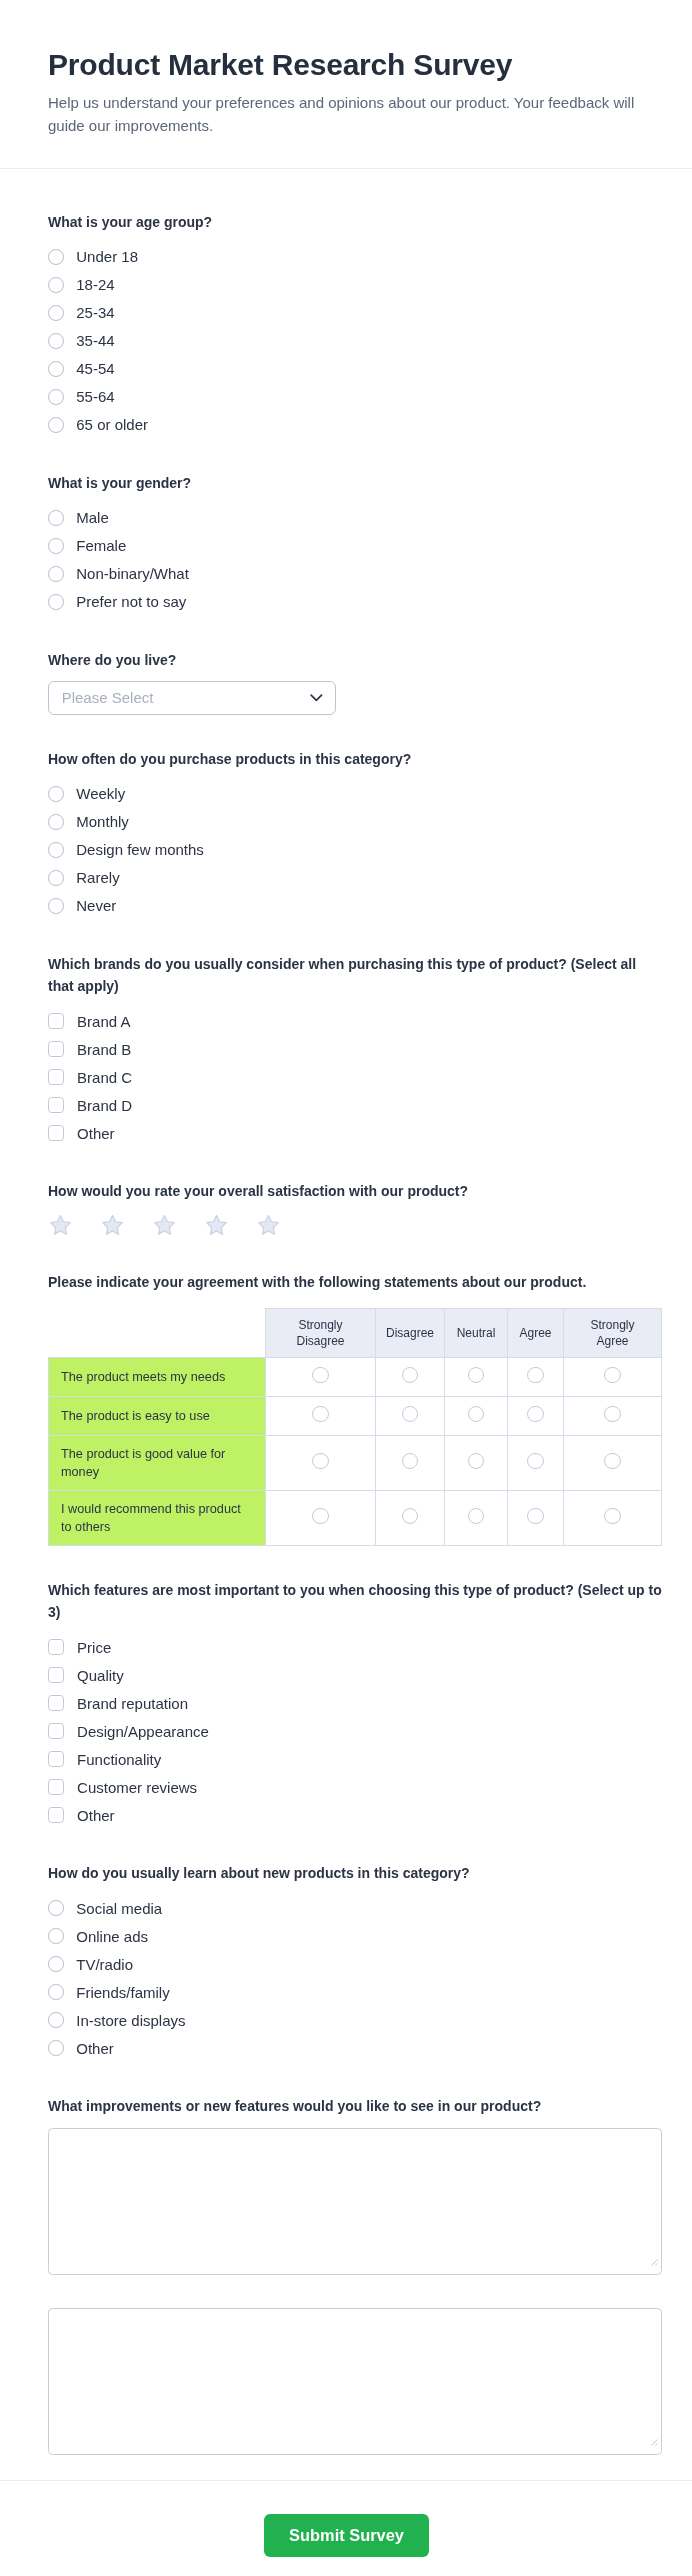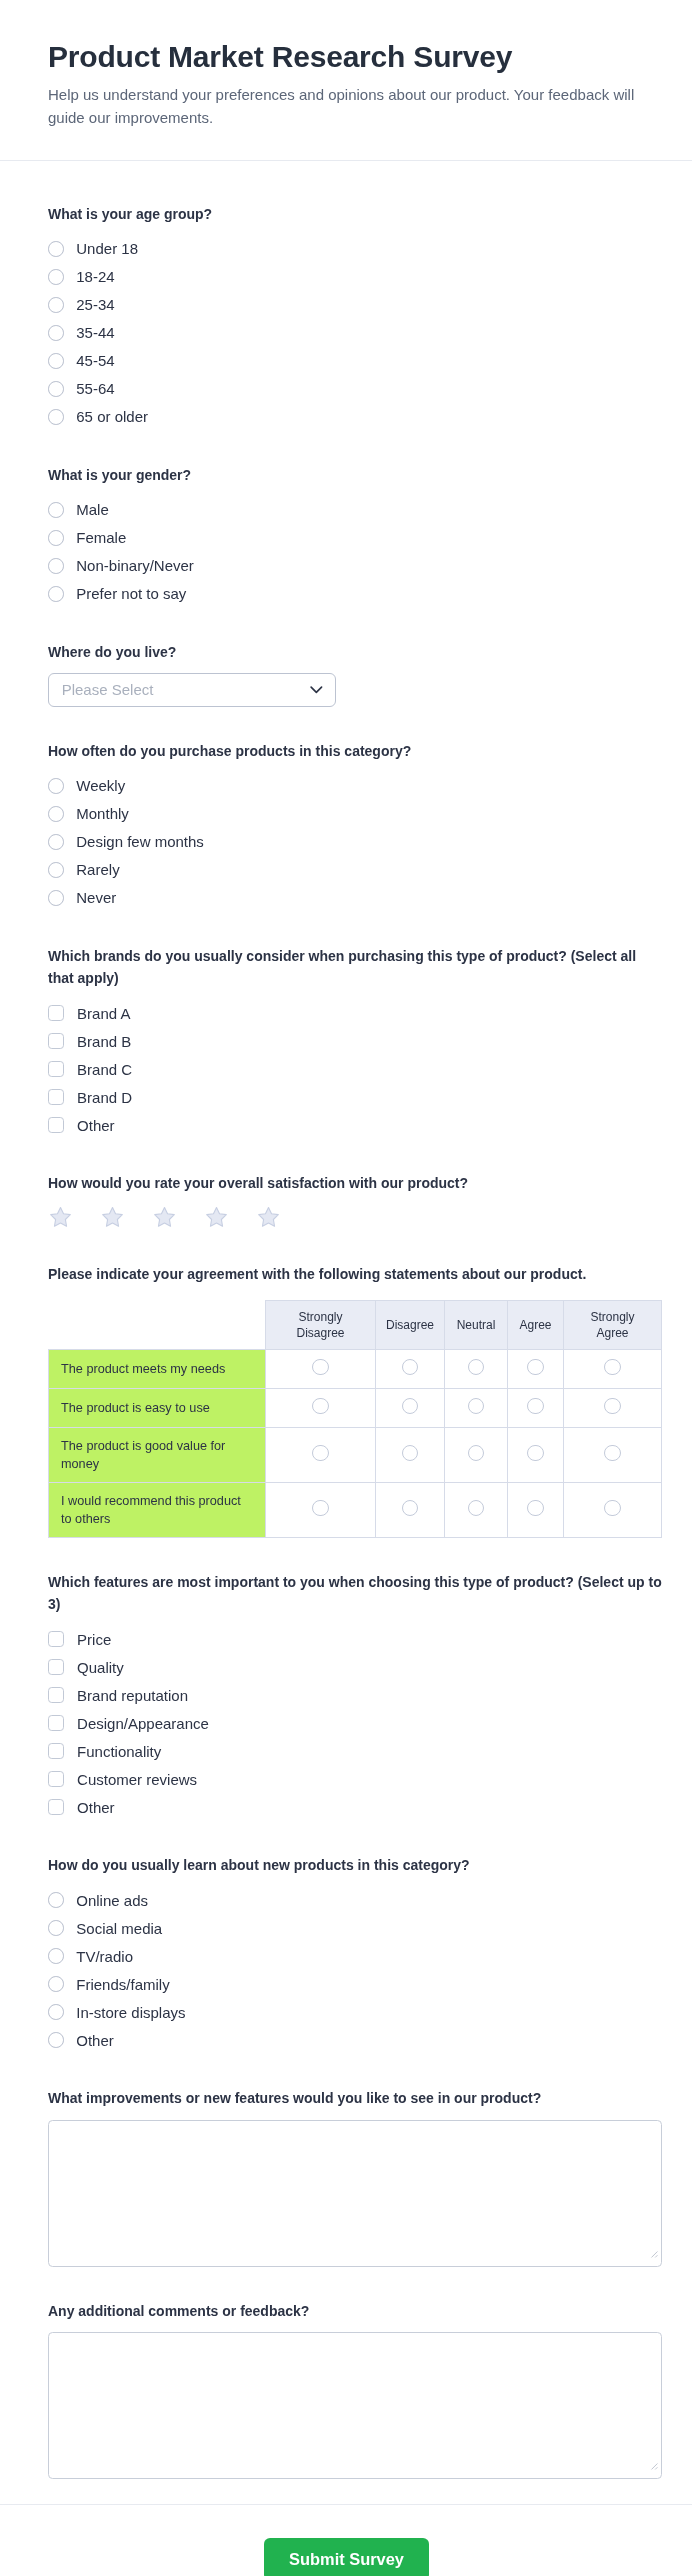--- a/index.html
+++ b/index.html
@@ -1,19 +1,19 @@
 <!DOCTYPE html>
 <html style="font-size:12px"><head>
 <meta charset="utf-8">
 <style>
   html,body{margin:0;padding:0;background:#ffffff;}
   body{font-family:"Liberation Sans",sans-serif;color:#2c3345;width:693px;}
   .page{width:693px;min-height:2576px;box-sizing:border-box;background:#fff;}
 
-  header{padding:40px 30.5px 0 48px;}
+  header{padding:40px 30.5px 0 48px;margin-top:8px;}
   .title{font-size:30px;font-weight:700;margin:0 0 9px 0;letter-spacing:-0.2px;color:#262f3d;}
   .subtitle{font-size:15px;line-height:23px;color:#5c6678;margin:0;max-width:614px;}
   .divider{border-top:0.7px solid #e7eaf0;}
   .hdr-divider{margin-top:31px;}
 
   main{padding:42px 30.5px 25px 48px;}
   section{margin-bottom:33px;}
   .q{font-size:14px;font-weight:600;line-height:22.3px;margin-bottom:9.7px;max-width:614px;color:#2c3345;}
 
   .row{display:flex;align-items:center;height:28px;}
@@ -97,21 +97,21 @@
       <div class="row">
             <span class="radio"></span>
             <span class="olabel">Male</span>
           </div>
           <div class="row">
             <span class="radio"></span>
             <span class="olabel">Female</span>
           </div>
           <div class="row">
             <span class="radio"></span>
-            <span class="olabel">Non-binary/Never</span>
+            <span class="olabel">Non-binary/What</span>
           </div>
           <div class="row">
             <span class="radio"></span>
             <span class="olabel">Prefer not to say</span>
           </div>
         </div>
     </section>
 
     <section>
       <div class="q">Where do you live?</div>
@@ -349,25 +349,25 @@
           </div>
         </div>
     </section>
 
     <section>
       <div class="q">How do you usually learn about new products in this category?</div>
       <div>
 
       <div class="row">
             <span class="radio"></span>
+            <span class="olabel">Social media</span>
+          </div>
+          <div class="row">
+            <span class="radio"></span>
             <span class="olabel">Online ads</span>
-          </div>
-          <div class="row">
-            <span class="radio"></span>
-            <span class="olabel">Social media</span>
           </div>
           <div class="row">
             <span class="radio"></span>
             <span class="olabel">TV/radio</span>
           </div>
           <div class="row">
             <span class="radio"></span>
             <span class="olabel">Friends/family</span>
           </div>
           <div class="row">
@@ -387,21 +387,20 @@
         <textarea style=""></textarea>
         <span class="handle">
           <svg width="8.2" height="8.2" viewBox="0 0 11 11">
               <path d="M10 2 L2 10 M10 7 L7 10" stroke="#b9bfca" stroke-width="1.2" fill="none"></path>
             </svg>
         </span>
       </div>
     </section>
 
     <section style="margin-bottom:0">
-      <div class="q">Any additional comments or feedback?</div>
       <div class="ta-wrap">
         <textarea style=""></textarea>
         <span class="handle">
           <svg width="8.2" height="8.2" viewBox="0 0 11 11">
               <path d="M10 2 L2 10 M10 7 L7 10" stroke="#b9bfca" stroke-width="1.2" fill="none"></path>
             </svg>
         </span>
       </div>
     </section>
 

